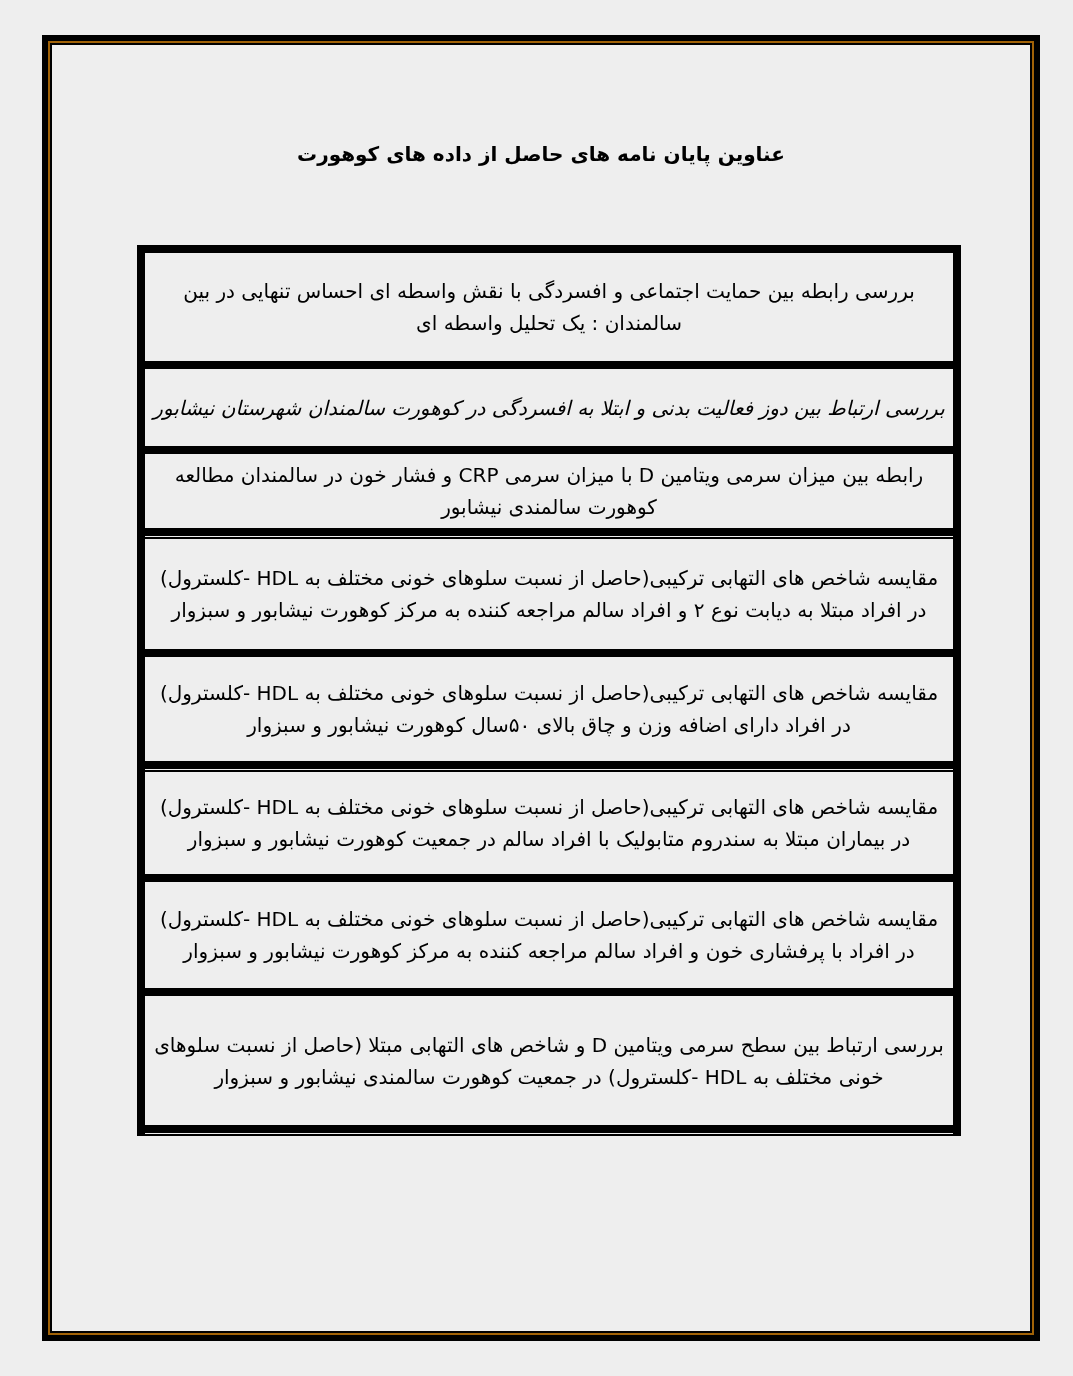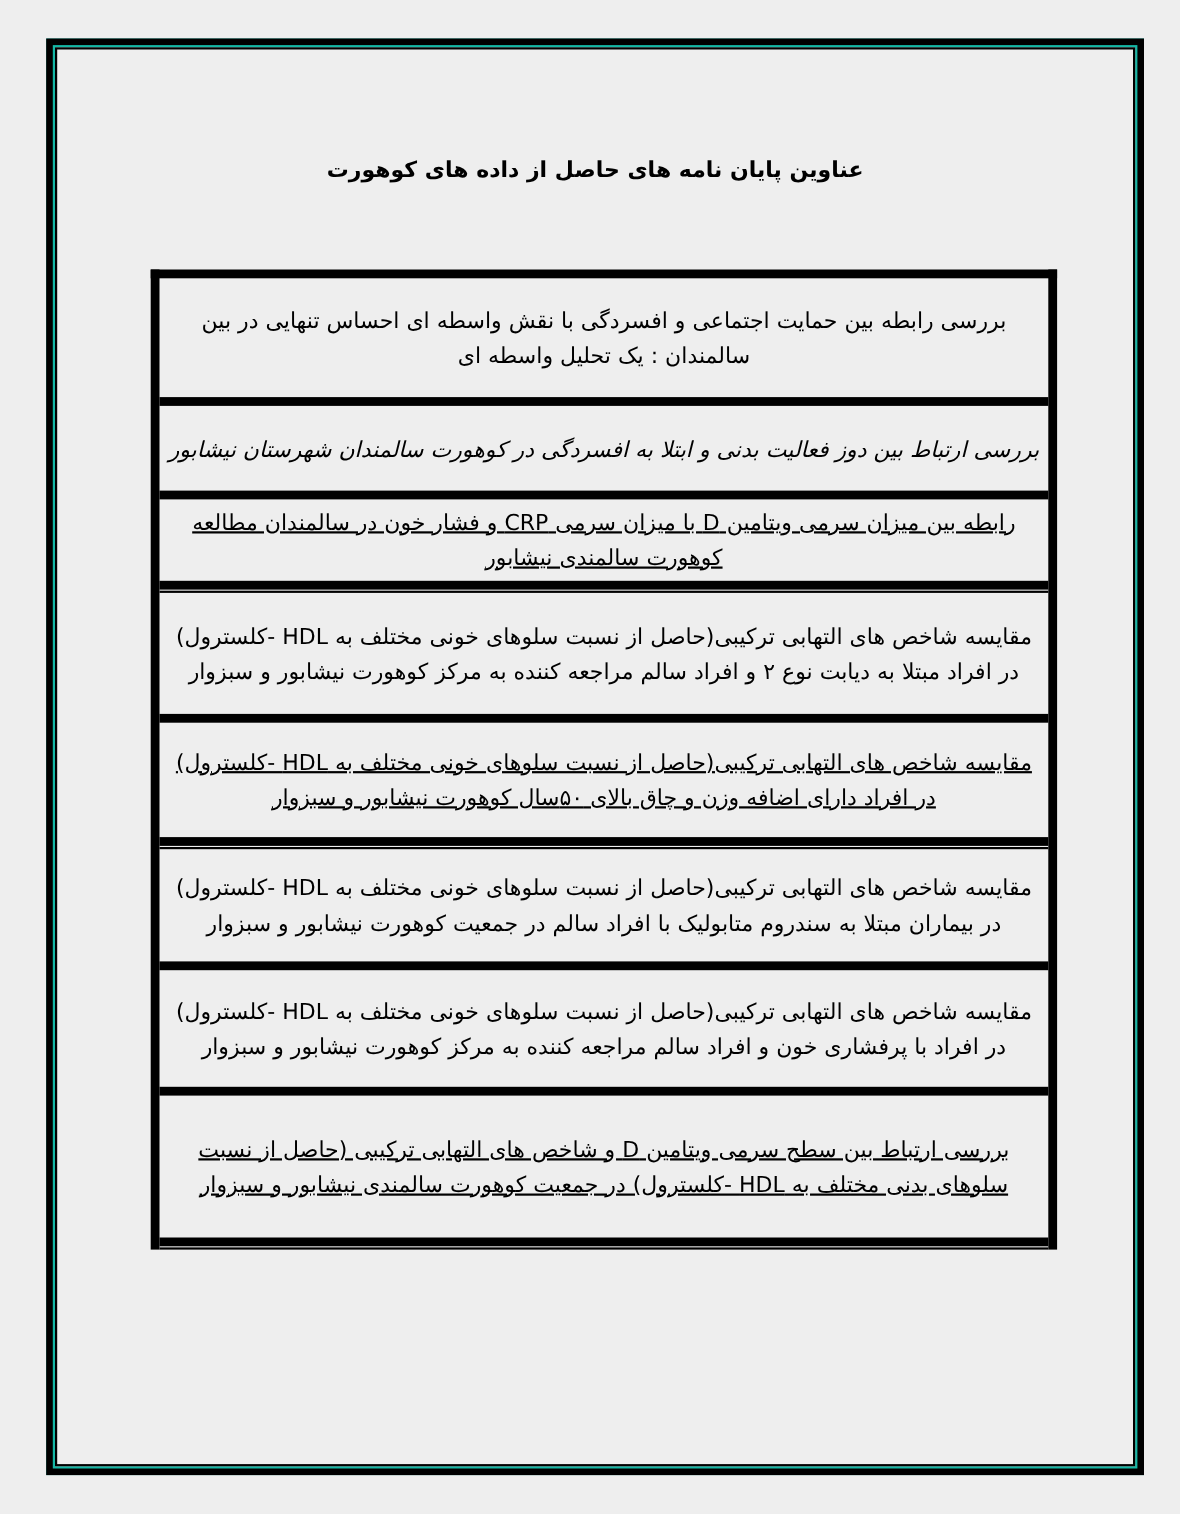--- a/index.html
+++ b/index.html
@@ -16,21 +16,21 @@
       color: #000;
     }
     .page-frame {
       position: absolute;
       left: 42px;
       top: 35px;
       width: 998px;
       height: 1306px;
       box-sizing: border-box;
       border: 6px solid #000;
-      background: #14b8a6;
+      background: #a16207;
     }
     .page-frame-inner {
       position: absolute;
       left: 2px;
       top: 2px;
       right: 2px;
       bottom: 2px;
       border: 2px solid #000;
       background: #eeeeee;
     }
@@ -73,21 +73,20 @@
       content: "";
       position: absolute;
       left: 0;
       right: 0;
       bottom: -11px;
       height: 2px;
       background: #000;
     }
     .table-row.double {
       margin-bottom: 3px;
-      text-decoration: underline;
     }
     .row-text {
       display: block;
       width: 100%;
     }
   </style>
 </head>
 <body>
 
 <div class="page-frame">
@@ -111,18 +110,18 @@
       <div class="table-row double" style="height:112px;">
         <span class="row-text">مقایسه شاخص های التهابی ترکیبی(حاصل از نسبت سلوهای خونی مختلف به HDL -کلسترول) در افراد دارای اضافه وزن و چاق بالای ۵۰سال کوهورت نیشابور و سبزوار</span>
       </div>
       <div class="table-row" style="height:110px;">
         <span class="row-text">مقایسه شاخص های التهابی ترکیبی(حاصل از نسبت سلوهای خونی مختلف به HDL -کلسترول) در بیماران مبتلا به سندروم متابولیک با افراد سالم در جمعیت کوهورت نیشابور و سبزوار</span>
       </div>
       <div class="table-row" style="height:114px;">
         <span class="row-text">مقایسه شاخص های التهابی ترکیبی(حاصل از نسبت سلوهای خونی مختلف به HDL -کلسترول) در افراد با پرفشاری خون و افراد سالم مراجعه کننده به مرکز کوهورت نیشابور و سبزوار</span>
       </div>
       <div class="table-row double" style="height:137px;">
-        <span class="row-text">بررسی ارتباط بین سطح سرمی ویتامین D و شاخص های التهابی ترکیبی (حاصل از نسبت سلوهای بدنی مختلف به HDL -کلسترول) در جمعیت کوهورت سالمندی نیشابور و سبزوار</span>
+        <span class="row-text">بررسی ارتباط بین سطح سرمی ویتامین D و شاخص های التهابی مبتلا (حاصل از نسبت سلوهای خونی مختلف به HDL -کلسترول) در جمعیت کوهورت سالمندی نیشابور و سبزوار</span>
       </div>
     </div>
 
   </div>
 </div>
 
 </body></html>

